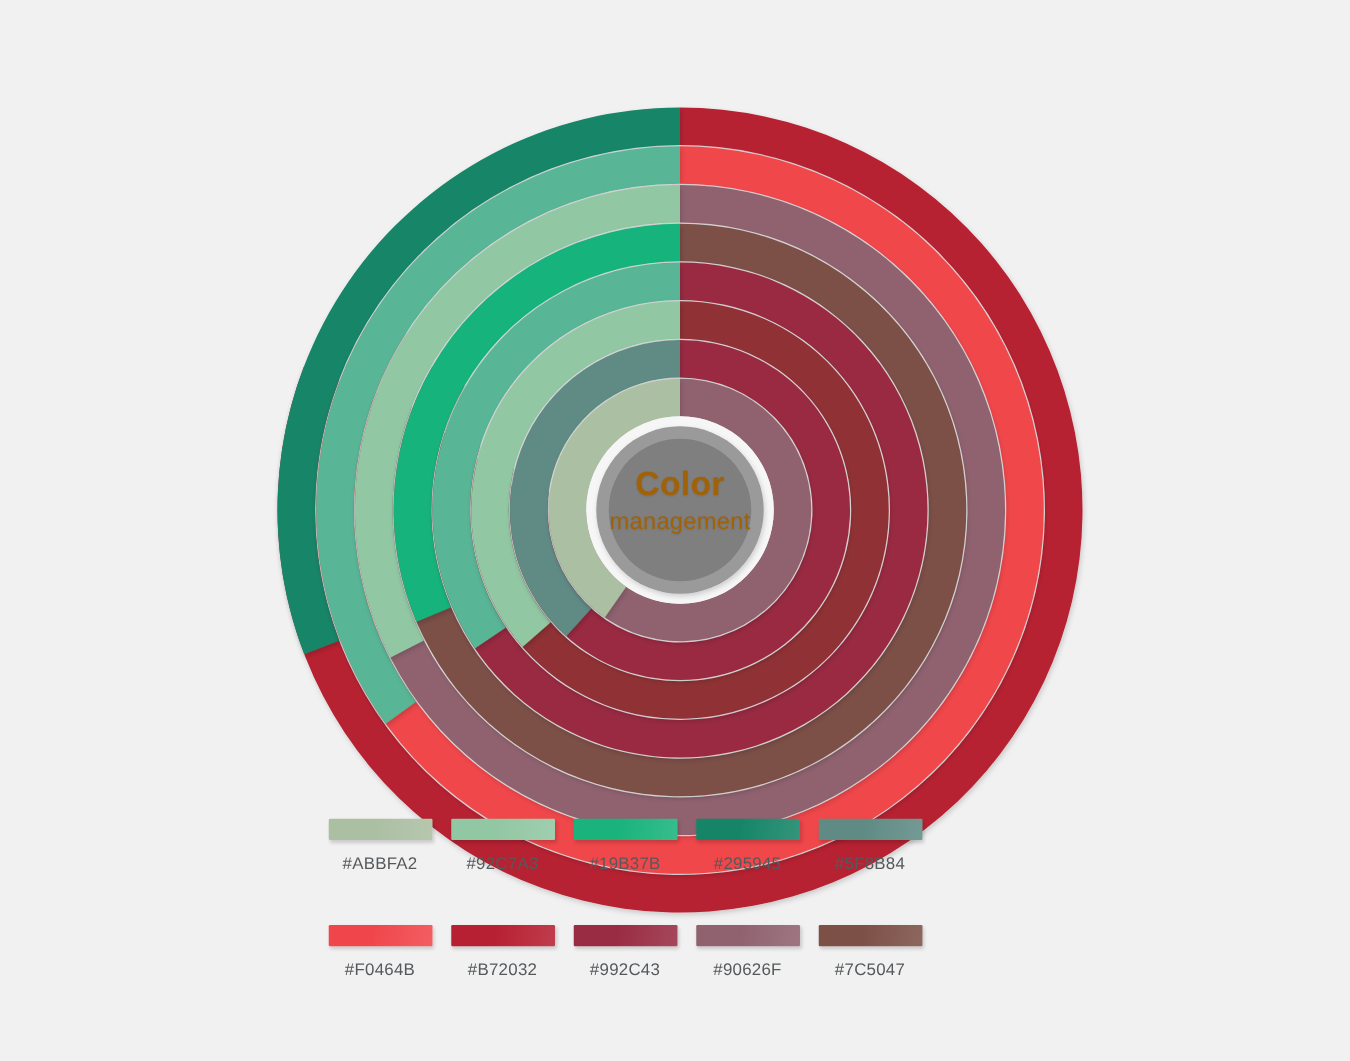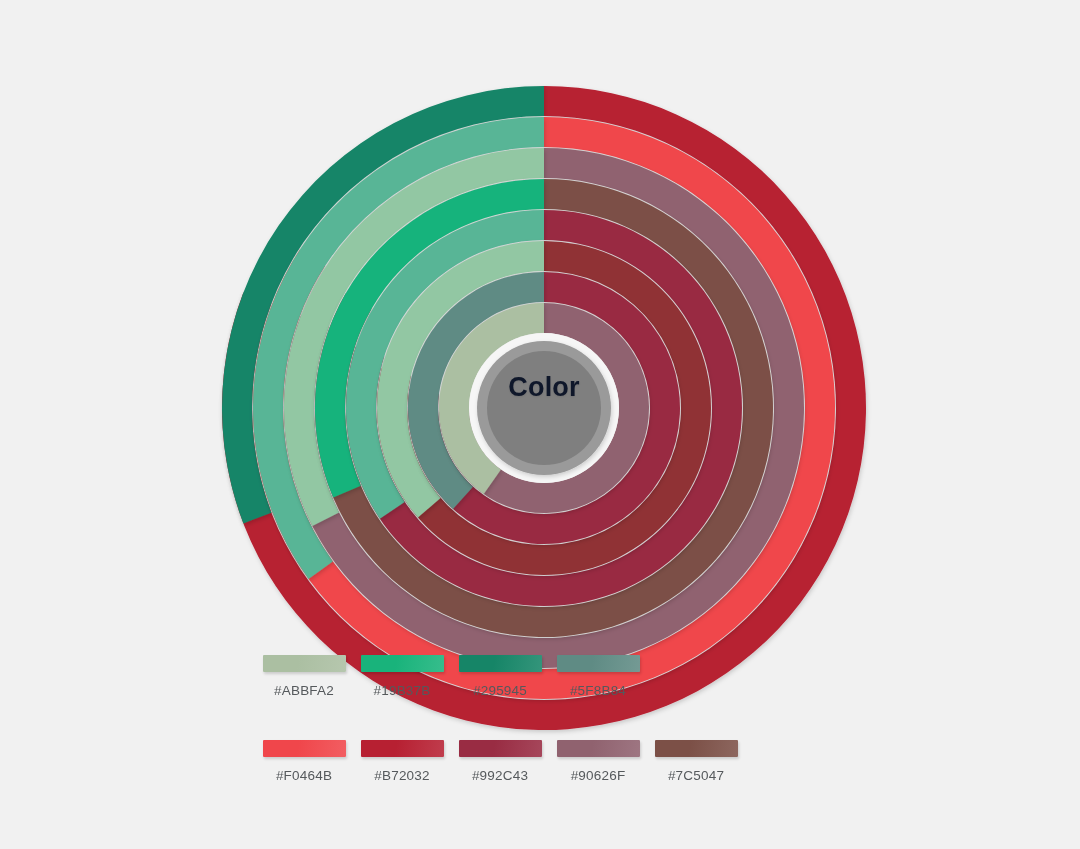--- a/index.html
+++ b/index.html
@@ -26,21 +26,21 @@
     left: 0; top: 0;
     width: 1080px;
     height: 849px;
   }
   .center-label {
     position: absolute;
     left: 444px;
     top: 370px;
     width: 200px;
     text-align: center;
-    color: #0f172a;
+    color: #a16207;
     pointer-events: none;
     text-shadow: 0 1px 2px rgba(0,0,0,0.10);
   }
   .center-title {
     font-size: 27px;
     font-weight: bold;
     line-height: 34px;
     letter-spacing: 0.2px;
   }
   .center-sub {
@@ -112,27 +112,32 @@
       </g>
     <g id="center-group">
         <circle cx="544" cy="408" r="75" fill="#f6f6f6"></circle>
         <circle cx="544" cy="408" r="67" fill="#9a9a9a" filter="url(#softshadow)"></circle>
         <circle cx="544" cy="408" r="57" fill="#7f7f7f"></circle>
       </g>
   </svg>
 
   <div class="center-label">
     <div class="center-title">Color</div>
+    <div class="center-sub">management</div>
   </div>
 
   <div id="legend">
       <div class="legend-row">
         <div class="legend-item">
           <div class="swatch" style="background: linear-gradient(100deg, rgb(171, 191, 162) 0%, rgb(171, 191, 162) 42%, rgb(182, 199, 174) 100%);"></div>
           <div class="swatch-label">#ABBFA2</div>
+        </div>
+        <div class="legend-item">
+          <div class="swatch" style="background: linear-gradient(100deg, rgb(146, 199, 163) 0%, rgb(146, 199, 163) 42%, rgb(160, 206, 175) 100%);"></div>
+          <div class="swatch-label">#92C7A3</div>
         </div>
         <div class="legend-item">
           <div class="swatch" style="background: linear-gradient(100deg, rgb(25, 179, 123) 0%, rgb(25, 179, 123) 42%, rgb(55, 189, 140) 100%);"></div>
           <div class="swatch-label">#19B37B</div>
         </div>
         <div class="legend-item">
           <div class="swatch" style="background: linear-gradient(100deg, rgb(22, 133, 103) 0%, rgb(22, 133, 103) 42%, rgb(52, 149, 123) 100%);"></div>
           <div class="swatch-label">#295945</div>
         </div>
         <div class="legend-item">

